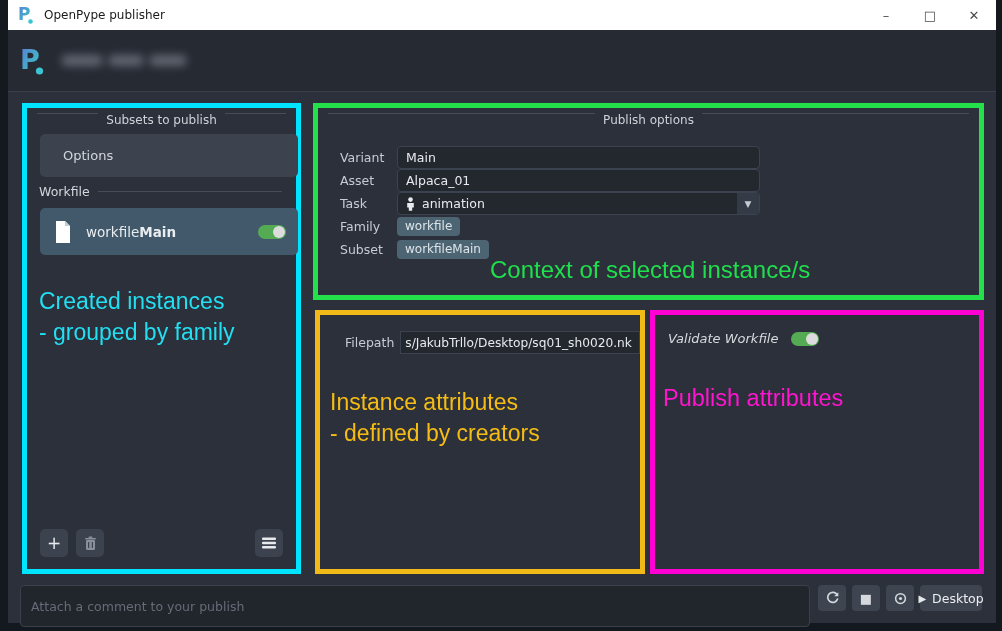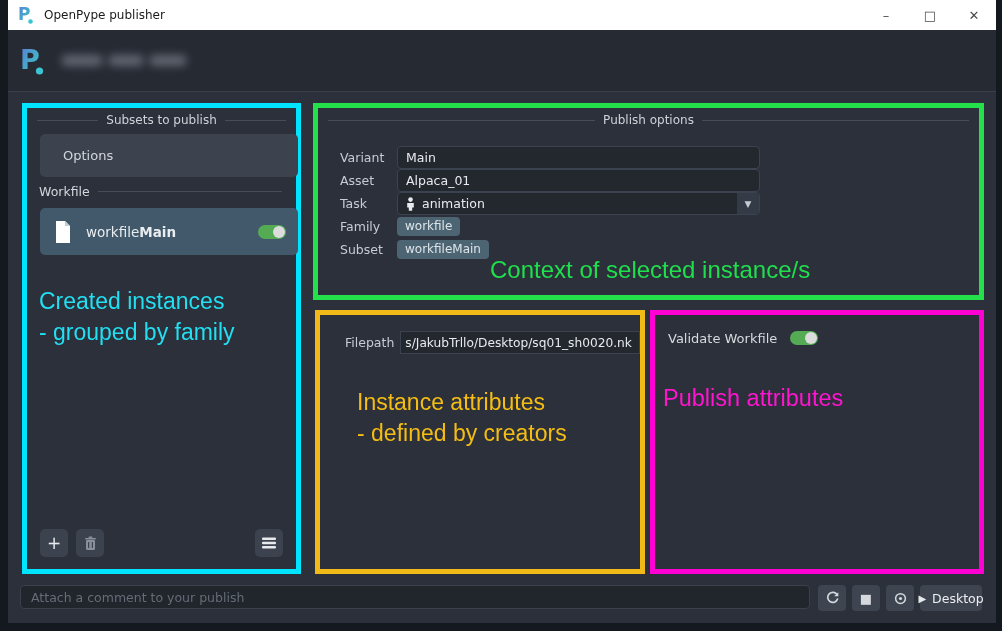--- a/index.html
+++ b/index.html
@@ -24,21 +24,21 @@
                 background:#262a33; border-bottom:1px solid #3a3f49; display:flex; align-items:center; }
   .hdr-logo { margin-left:12px; width:26px; height:32px; position:relative; }
   .redacted { display:flex; gap:7px; margin-left:16px; filter:blur(4px); opacity:.5; }
   .redacted span { display:block; height:11px; border-radius:3px; background:#9aa0ab; }
   .redacted span:nth-child(1){ width:40px; } .redacted span:nth-child(2){ width:34px; }
   .redacted span:nth-child(3){ width:36px; }
 
   
   .hline { flex:1; height:1px; background:#474d58; }
   .panel-title { position:absolute; left:10px; right:10px; top:5px; display:flex;
-                 align-items:center; gap:8px; color:#ced3d9; font-size:12px; }
+                 align-items:flex-start; gap:8px; color:#ced3d9; font-size:12px; }
   .toggle { position:relative; width:28px; height:14px; border-radius:8px; background:#55ab54; flex:0 0 auto; }
   .toggle .knob { position:absolute; right:1px; top:1px; width:12px; height:12px;
                   border-radius:50%; background:#dcdcdc; }
   .ann { position:absolute; font-family:"Liberation Sans", sans-serif; font-size:23px;
          line-height:31px; white-space:nowrap; }
 
   
   .panel-subsets { position:absolute; left:14px; top:73px; width:279px; height:471px;
                    border:5px solid #00e4ff; }
   .options-btn { position:absolute; left:13px; top:26px; width:258px; height:43px;
@@ -78,31 +78,31 @@
   .ann-green { left:172px; top:146px; color:#1fdf4d; font-size:24px; }
 
   
   .panel-instattrs { position:absolute; left:307px; top:280px; width:330px; height:264px;
                      border:5px solid #f2ba16; }
   .fp-row { position:absolute; left:25px; top:16px; display:flex; align-items:center; }
   .fp-label { font-size:12.5px; color:#c7ccd3; margin-right:6px; }
   .fp-input { width:240px; height:23px; background:#23272e; border:1px solid #3c4350;
               border-radius:0; color:#e8ebee; font-size:12.2px; padding:0 4px;
               font-family:"DejaVu Sans", sans-serif; }
-  .ann-yellow { left:10px; top:72px; color:#f5bd13;margin-left:27px; }
+  .ann-yellow { left:10px; top:72px; color:#f5bd13; }
 
   
   .panel-pubattrs { position:absolute; left:642px; top:280px; width:334px; height:264px;
                     border:5px solid #ff00d4; }
-  .validate-row { position:absolute; left:13px; top:16px; display:flex; align-items:flex-start; gap:13px; }
+  .validate-row { position:absolute; left:13px; top:16px; display:flex; align-items:flex-end; gap:13px;font-style:italic; }
   .validate-label { font-size:13px; color:#d7dbe0; }
   .ann-magenta { left:8px; top:68px; color:#ff14cf; font-size:23.5px; }
 
   
-  .comment-input { position:absolute; left:12px; top:555px; width:790px; height:24px;
+  .comment-input { position:absolute; left:12px; top:555px; width:790px; height:42px;
                    background:#21252c; border:1px solid #3a404c; border-radius:4px;
                    color:#eab308; font-size:12.5px; padding:0 10px;
                    font-family:"DejaVu Sans", sans-serif; }
   .comment-input::placeholder { color:#656c78; opacity:1; }
   .ftr-btn { position:absolute; top:555px; width:28px; height:26px; background:#3e4450;
              border-radius:4px; display:flex; align-items:center; justify-content:center;
              color:#d4d7db; cursor:pointer; }
   .btn-refresh { left:810px; } .btn-stop { left:844px; font-size:13px; } .btn-target { left:878px; }
   .btn-publish { position:absolute; left:912px; top:555px; width:62px; height:26px;
                  background:#3e4450; border-radius:4px; display:flex; align-items:center;

